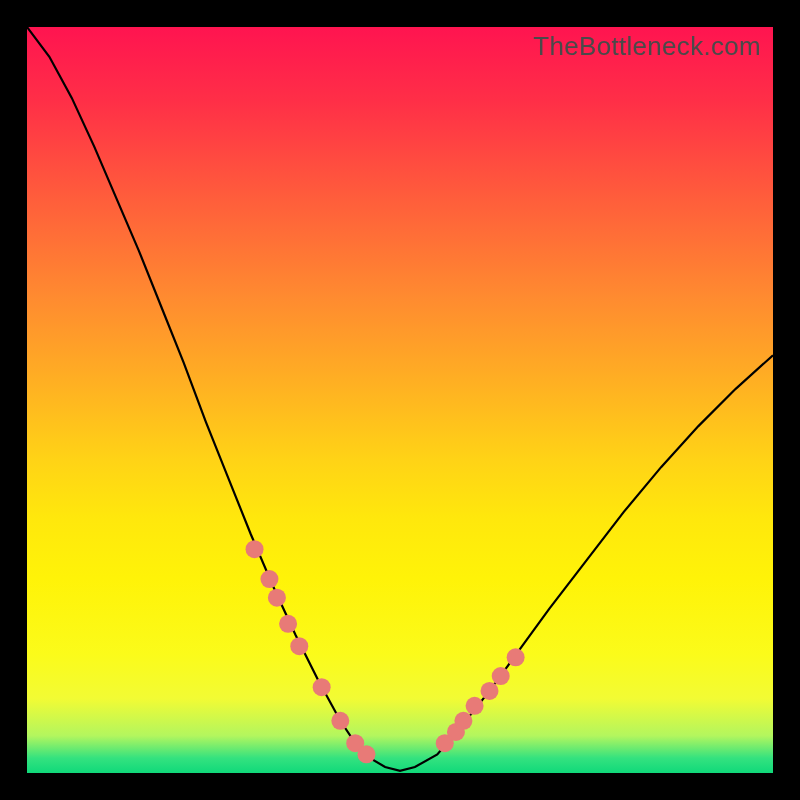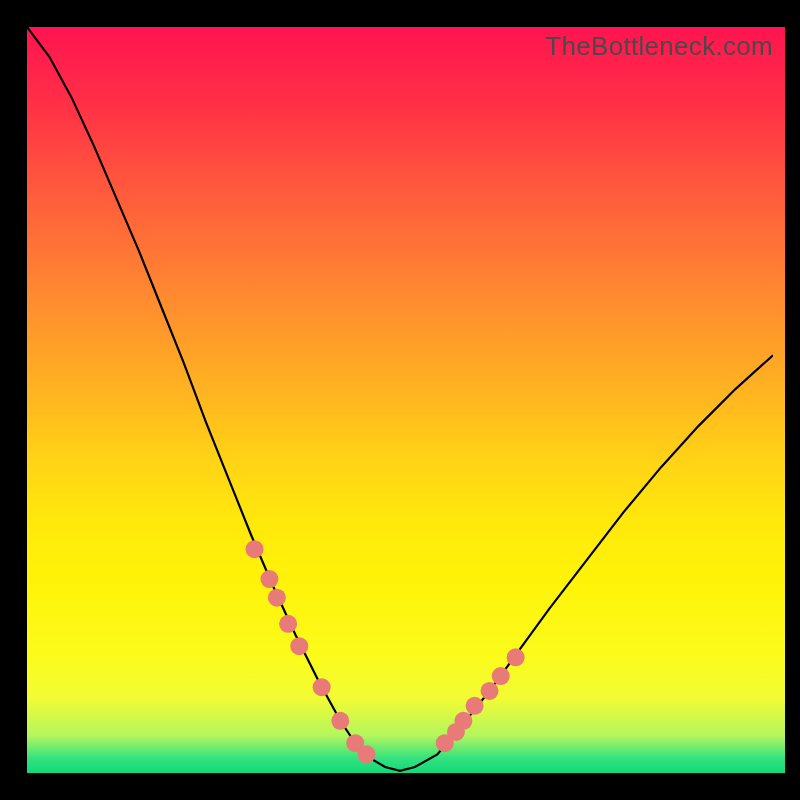--- a/index.html
+++ b/index.html
@@ -32,21 +32,20 @@
       #ffb122 48%,
       #ffd316 58%,
       #ffe80c 66%,
       #fff308 74%,
       #fbfb1a 84%,
       #f2fb34 90%,
       #b3f65e 95%,
       #34e27f 98%,
       #10d97a 100%
     );
-    padding-left: 12px;
   }
   .watermark {
     position: absolute;
     top: 4px;
     right: 12px;
     color: #4a4a4a;
     font-size: 26px;
     font-weight: 500;
     letter-spacing: 0.3px;
     pointer-events: none;

